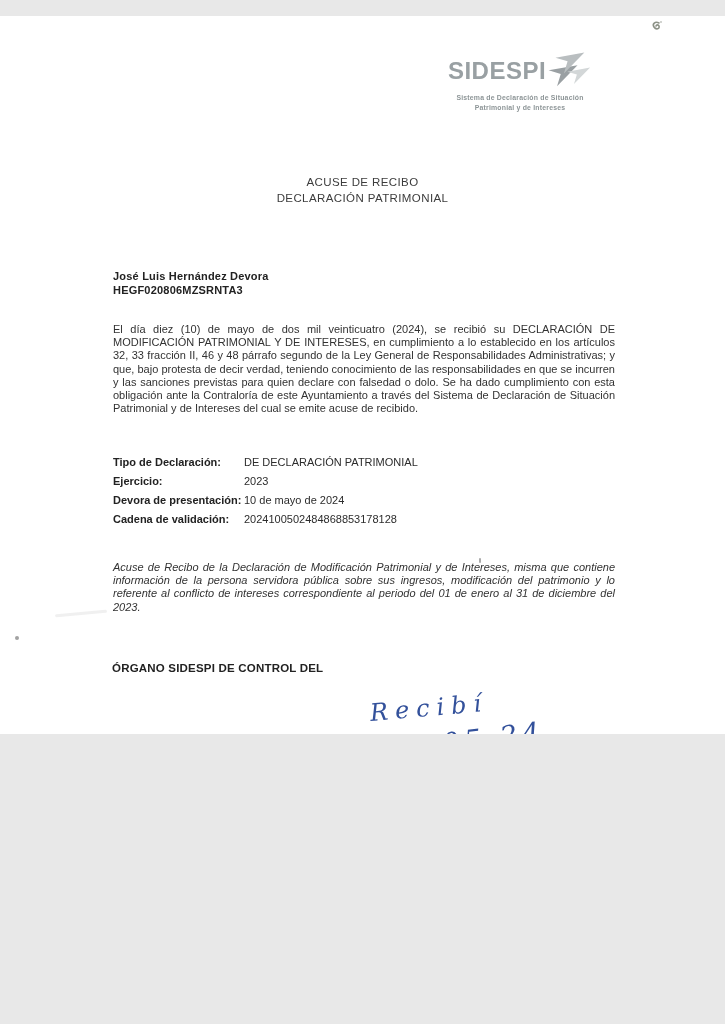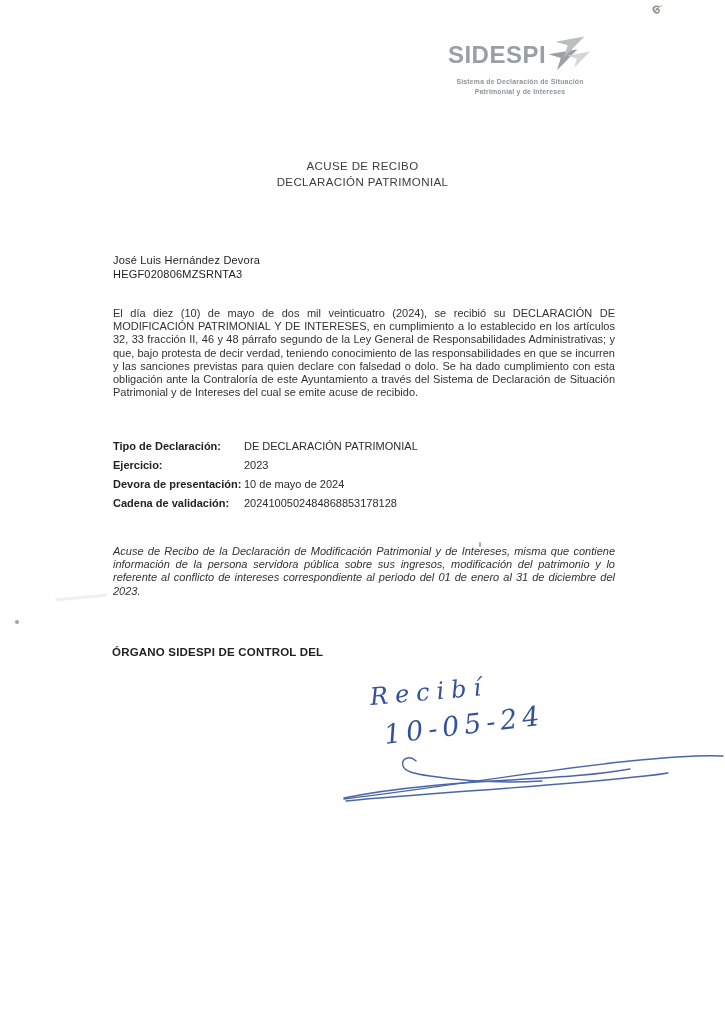--- a/index.html
+++ b/index.html
@@ -1,20 +1,20 @@
 <!DOCTYPE html>
 <html><head>
 <meta charset="utf-8">
 <style>
   html, body { margin: 0; padding: 0; background: #e8e8e8; }
   .page {
     position: relative;
     width: 725px;
-    height: 1024px;
-    margin: 0 auto;
+    height: 718px;
+    margin: 16px auto;
     background: #ffffff;
     overflow: hidden;
     font-family: "Liberation Sans", sans-serif;
     color: #303030;
   }
 
   
   .logo {
     position: absolute;
     left: 432px;
@@ -55,21 +55,21 @@
     color: #3c3c3c;
     letter-spacing: 0.4px;
   }
 
   
   .declarant {
     position: absolute;
     left: 113px;
     top: 254px;
     font-size: 11px;
-    font-weight: 400;
+    font-weight: 700;
     line-height: 13.5px;
     color: #222222;
     letter-spacing: 0.2px;
   }
 
   
   .para {
     position: absolute;
     left: 113px;
     width: 502px;

